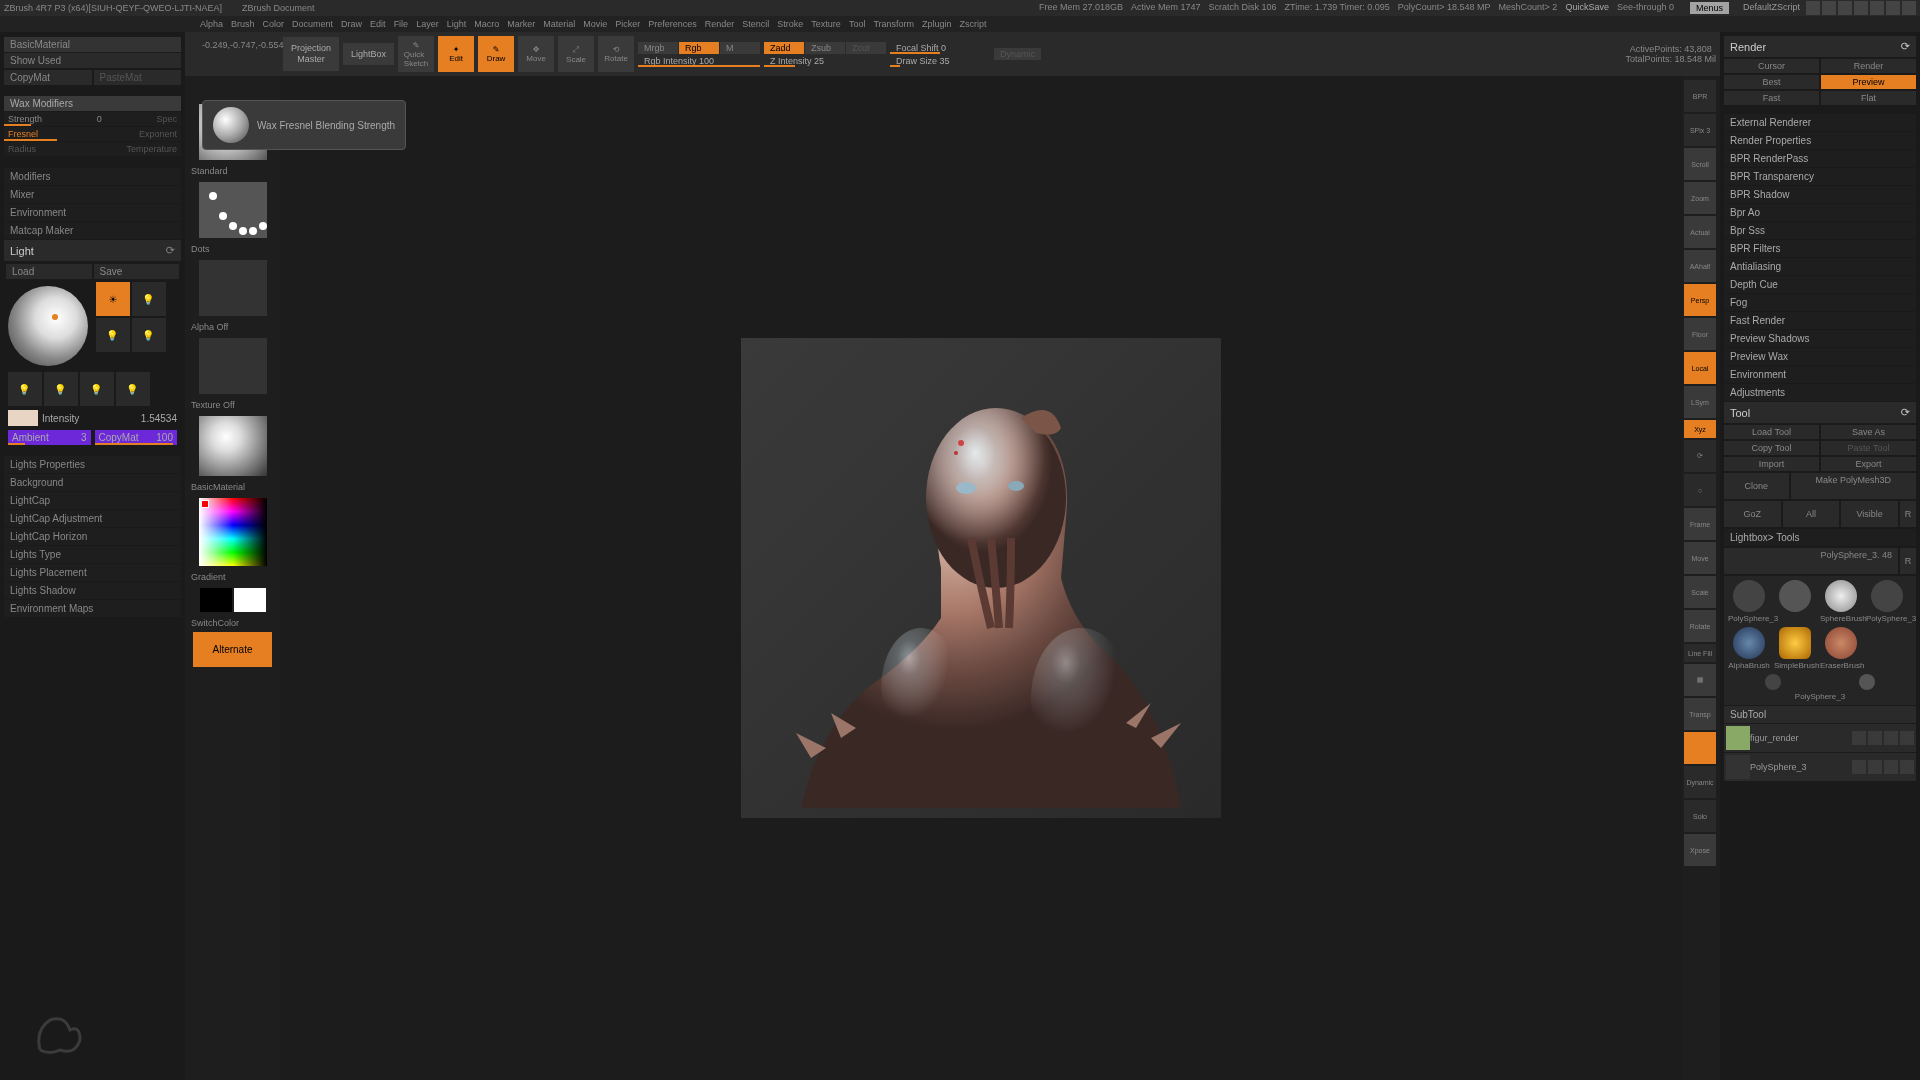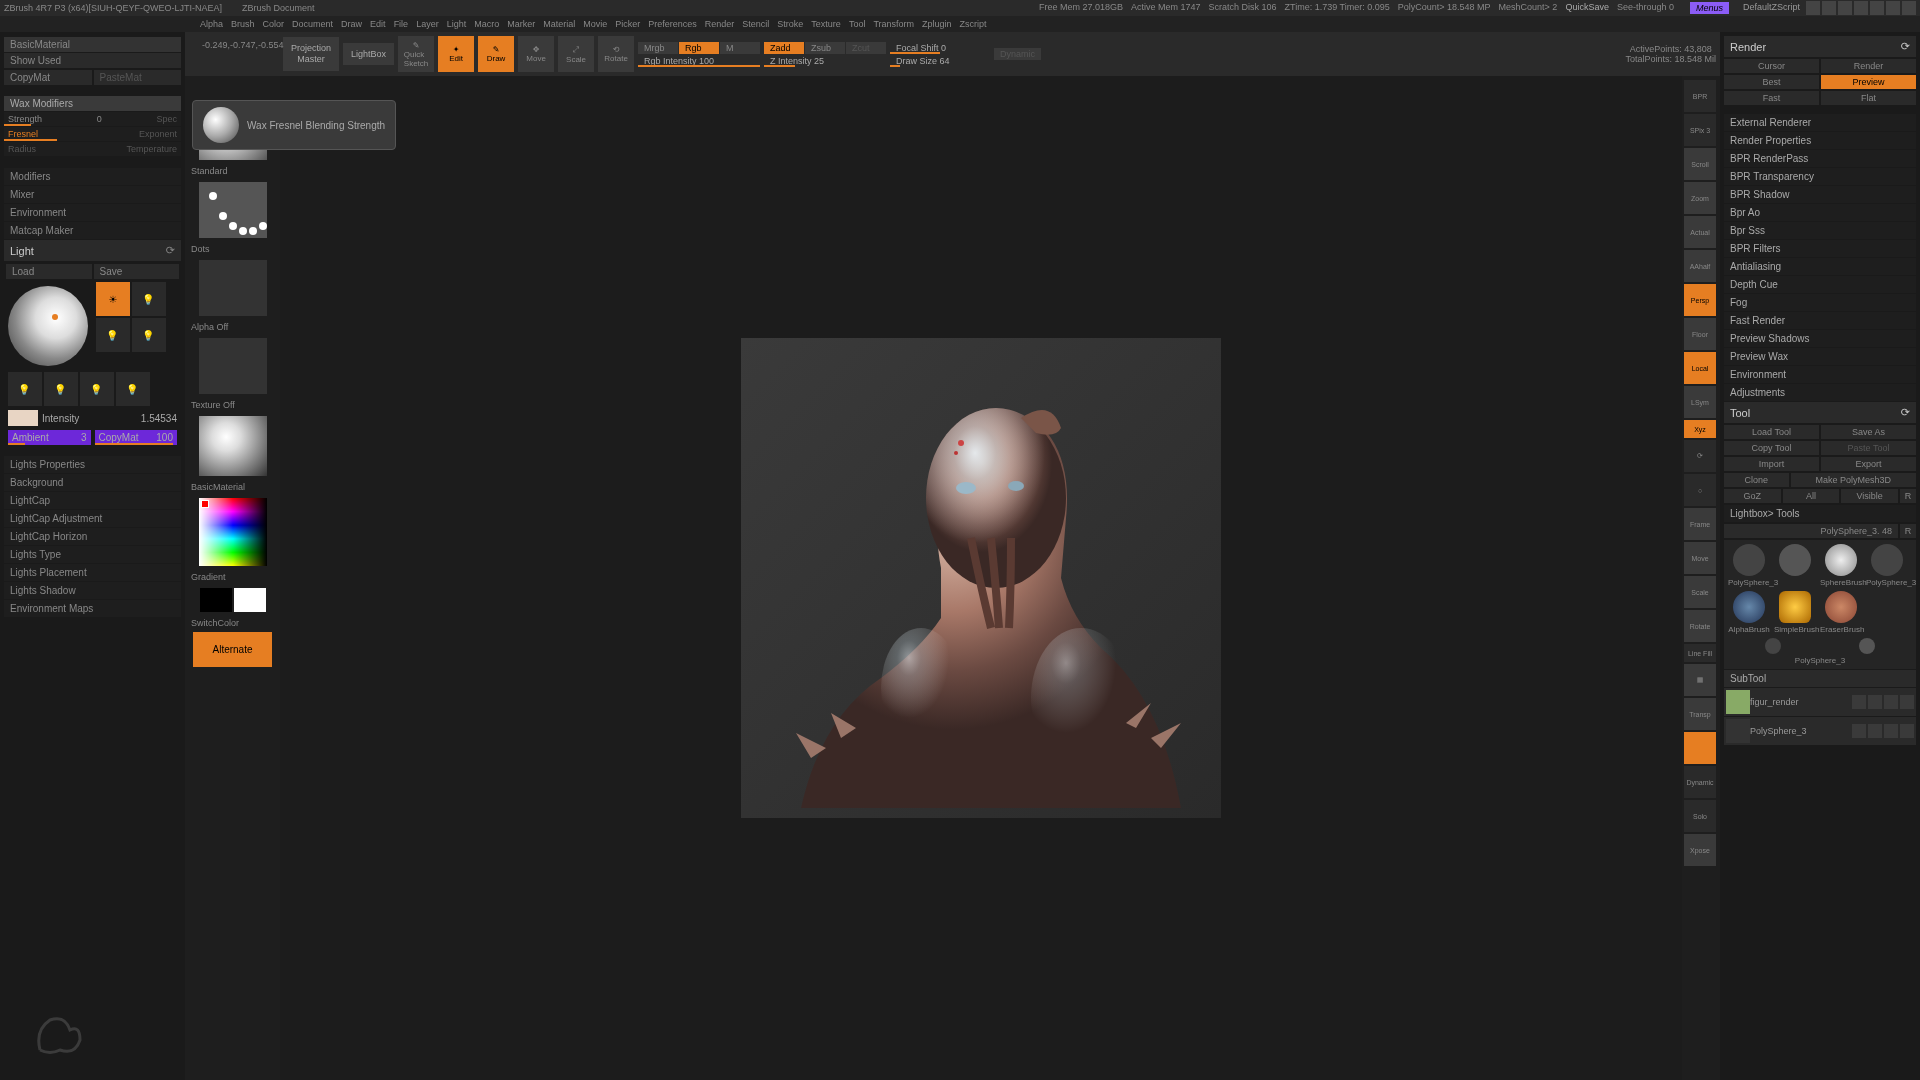--- a/index.html
+++ b/index.html
@@ -2,21 +2,21 @@
 <html><head>
 <meta charset="utf-8">
 <style>
 * { margin: 0; padding: 0; box-sizing: border-box; font-family: Arial, sans-serif; }
 body { background: #1a1a1a; color: #aaa; font-size: 10px; overflow: hidden; width: 1920px; height: 1080px; }
 
 
 .titlebar { height: 16px; background: #2a2a2a; display: flex; align-items: center; padding: 0 4px; font-size: 9px; color: #888; }
 .titlebar .stats { margin-left: auto; display: flex; gap: 8px; }
 .titlebar .stat-item { color: #888; }
-.titlebar .menus { background: #8b5cf6; color: #000; padding: 1px 6px; margin-left: 8px; font-style: italic; }
+.titlebar .menus { background: #a3a3a3; color: #000; padding: 1px 6px; margin-left: 8px; }
 .titlebar .script { color: #999; margin-left: 6px; }
 .titlebar .win-icons { display: flex; gap: 2px; margin-left: 6px; }
 .titlebar .win-icons span { width: 14px; height: 14px; background: #444; display: inline-block; }
 
 
 .menubar { height: 16px; background: #222; display: flex; align-items: center; padding: 0 200px; gap: 8px; font-size: 9px; }
 .menubar span { color: #888; cursor: pointer; }
 
 
 .main { display: flex; height: calc(1080px - 32px); }
@@ -41,21 +41,21 @@
 .light-bottom-slots { display: flex; gap: 2px; padding: 2px 4px; }
 .intensity-row { display: flex; align-items: center; padding: 2px 4px; gap: 4px; }
 .color-swatch { width: 30px; height: 16px; background: #e8d5c4; }
 .dual-row { display: flex; gap: 4px; padding: 2px 4px; }
 .dual-row > div { flex: 1; background: #6d28d9; padding: 2px 4px; position: relative; }
 .dual-row .bar { position: absolute; bottom: 0; left: 0; height: 2px; background: #e67e22; }
 
 
 .tool-strip { width: 95px; background: #1e1e1e; padding: 4px; }
 .tool-coords { font-size: 9px; color: #888; padding: 2px; }
-.tooltip-box { position: absolute; left: 192px; top: 100px; background: #3a3a3a; border: 1px solid #555; padding: 6px 10px; border-radius: 4px; display: flex; align-items: center; gap: 8px; z-index: 10; }
+.tooltip-box { position: absolute; left: 202px; top: 100px; background: #3a3a3a; border: 1px solid #555; padding: 6px 10px; border-radius: 4px; display: flex; align-items: center; gap: 8px; z-index: 10; }
 .tooltip-sphere { width: 36px; height: 36px; background: radial-gradient(circle at 35% 35%, #fff, #aaa, #444); border-radius: 50%; }
 .tool-thumb { width: 68px; height: 56px; background: #333; margin: 4px auto; display: flex; align-items: center; justify-content: center; position: relative; }
 .tool-thumb-label { text-align: left; font-size: 9px; color: #888; padding: 2px; }
 .dots-thumb { width: 68px; height: 56px; background: #555; margin: 4px auto; position: relative; }
 .dots-thumb::before { content: ''; position: absolute; width: 8px; height: 8px; background: #fff; border-radius: 50%; top: 10px; left: 10px; box-shadow: 10px 20px 0 #fff, 20px 30px 0 #fff, 30px 35px 0 #fff, 40px 35px 0 #fff, 50px 30px 0 #fff; }
 .sphere-thumb { width: 68px; height: 60px; background: radial-gradient(circle at 40% 35%, #fff 0%, #ddd 25%, #999 55%, #333 100%); margin: 4px auto; }
 .color-picker { width: 68px; height: 68px; margin: 4px auto; background: linear-gradient(to bottom, #f00, #f0f 20%, #00f 40%, #0ff 60%, #0f0 80%, #ff0 100%); position: relative; }
 .color-picker::before { content: ''; position: absolute; inset: 0; background: linear-gradient(to right, #fff, transparent 50%, #000); }
 .color-marker { position: absolute; width: 8px; height: 8px; border: 1px solid #fff; top: 2px; left: 2px; background: #f00; }
 .bw-swatches { display: flex; gap: 2px; justify-content: center; margin: 4px 0; }
@@ -84,21 +84,21 @@
 .right-icon.dark { background: #2a2a2a; }
 
 
 .right-panel { width: 200px; background: #1a1a1a; padding: 4px; overflow: hidden; }
 .rp-header { background: #2a2a2a; padding: 4px 6px; color: #ccc; font-size: 11px; display: flex; align-items: center; }
 .rp-header .icon { margin-left: auto; }
 .rp-row { display: flex; gap: 2px; margin: 2px 0; }
 .rp-btn { flex: 1; background: #2a2a2a; padding: 2px 6px; font-size: 9px; color: #888; text-align: center; cursor: pointer; }
 .rp-btn.active { background: #e67e22; color: #000; }
 .rp-item { background: #1e1e1e; padding: 3px 6px; margin: 1px 0; font-size: 10px; color: #aaa; cursor: pointer; }
-.rp-sm { font-size: 9px; padding: 2px 4px; min-width: 30px; }
+.rp-sm { font-size: 9px; padding: 8px 4px; min-width: 30px; }
 .thumbs-grid { display: flex; flex-wrap: wrap; gap: 4px; padding: 4px; background: #252525; }
 .thumb-item { width: 42px; text-align: center; font-size: 8px; color: #888; }
 .thumb-item .circ { width: 32px; height: 32px; margin: 0 auto 2px; border-radius: 50%; }
 .subtool-row { display: flex; align-items: center; background: #2a2a2a; padding: 2px; margin: 1px 0; gap: 0; height: 28px; }
 .subtool-thumb { width: 24px; height: 24px; background: #444; }
 .subtool-name { flex: 1; font-size: 9px; color: #999; }
 .subtool-icons { display: flex; gap: 2px; }
 .subtool-icons span { width: 14px; height: 14px; background: #3a3a3a; }
 
 .center-col { flex: 1; display: flex; flex-direction: column; }
@@ -293,21 +293,21 @@
       <div class="shelf-group">
         <div style="display:flex;gap:1px">
           <div class="shelf-tiny active">Zadd</div>
           <div class="shelf-tiny">Zsub</div>
           <div class="shelf-tiny" style="color:#555">Zcut</div>
         </div>
         <div class="shelf-slider"><span>Z Intensity 25</span><div class="bar" style="width:25%"></div></div>
       </div>
       <div class="shelf-group">
         <div class="shelf-slider"><span>Focal Shift 0</span><div class="bar" style="width:50%"></div></div>
-        <div class="shelf-slider"><span>Draw Size 64</span><div class="bar" style="width:10%"></div></div>
+        <div class="shelf-slider"><span>Draw Size 35</span><div class="bar" style="width:10%"></div></div>
       </div>
       <div class="shelf-tiny" style="color:#555">Dynamic</div>
       <div style="margin-left:auto;text-align:center;font-size:9px;color:#888">
         <div>ActivePoints: 43,808</div>
         <div>TotalPoints: 18.548 Mil</div>
       </div>
     </div>
 
     <div style="display:flex;flex:1">
 

